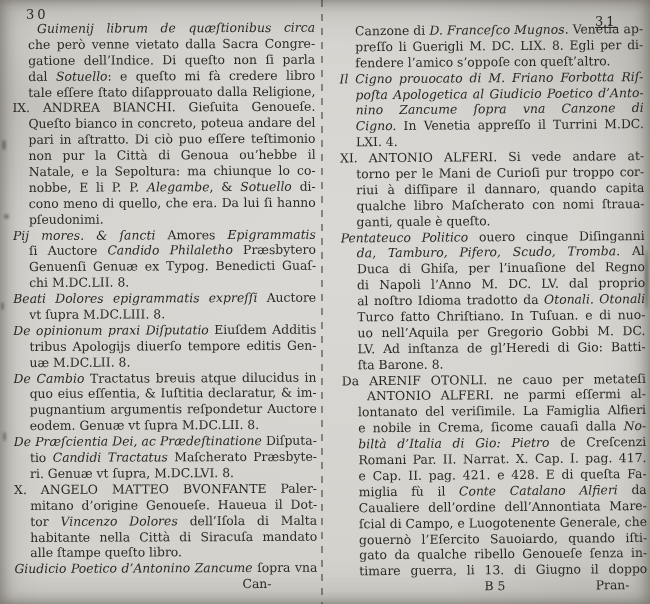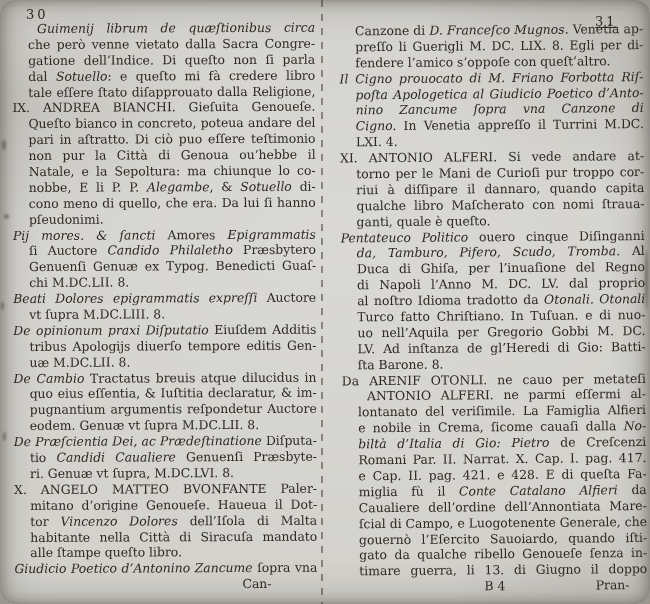--- a/index.html
+++ b/index.html
@@ -10,21 +10,20 @@
       radial-gradient(40% 28% at 6% 18%, rgba(90,85,75,.12), rgba(0,0,0,0) 70%),
       radial-gradient(46% 34% at 97% 8%, rgba(90,85,75,.14), rgba(0,0,0,0) 70%),
       radial-gradient(30% 20% at 90% 96%, rgba(90,85,75,.10), rgba(0,0,0,0) 70%),
       #d3d2cd;
     box-shadow:
       inset 0 0 42px rgba(70,65,58,.38),
       inset 5px 0 12px rgba(60,55,48,.28),
       inset -5px 0 12px rgba(60,55,48,.28);
     font-family:"DejaVu Serif","Liberation Serif",serif;
     color:#2c2923;
-    border-radius:14px;
   }
   .divider{
     position:absolute;left:321px;top:0;bottom:0;width:2px;
     background:repeating-linear-gradient(to bottom,
       rgba(55,50,44,.50) 0 7px, rgba(55,50,44,0) 7px 14px);
   }
   .pagenum{position:absolute;font-size:13px;letter-spacing:3px;}
   .pagenum.pn-left{left:26px;top:7px;}
   .pagenum.pn-right{left:595px;top:14px;text-decoration:underline;}
   .col{position:absolute;font-size:12.4px;line-height:15.9px;}
@@ -84,21 +83,21 @@
         <div class="line"><span class="it">Beati Dolores epigrammatis expreſſi</span><span> Auctore eodem</span></div>
         <div class="line ind1 noj"><span>vt ſupra M.DC.LIII. 8.</span></div>
         <div class="line"><span class="it">De opinionum praxi Diſputatio</span><span> Eiuſdem Additis</span></div>
         <div class="line ind1"><span>tribus Apologijs diuerſo tempore editis Gen-</span></div>
         <div class="line ind1 noj"><span>uæ M.DC.LII. 8.</span></div>
         <div class="line"><span class="it">De Cambio</span><span> Tractatus breuis atque dilucidus in</span></div>
         <div class="line ind1"><span>quo eius eſſentia, &amp; Iuſtitia declaratur, &amp; im-</span></div>
         <div class="line ind1"><span>pugnantium argumentis reſpondetur Auctore</span></div>
         <div class="line ind1 noj"><span>eodem. Genuæ vt ſupra M.DC.LII. 8.</span></div>
         <div class="line"><span class="it">De Præſcientia Dei, ac Prædeſtinatione</span><span> Diſputa-</span></div>
-        <div class="line ind1"><span>tio </span><span class="it">Candidi Caualiere</span><span> Genuenſi Præsbyte-</span></div>
+        <div class="line ind1"><span>tio </span><span class="it">Candidi Tractatus</span><span> Maſcherato Præsbyte-</span></div>
         <div class="line ind1 noj"><span>ri. Genuæ vt ſupra, M.DC.LVI. 8.</span></div>
         <div class="line"><span>X. ANGELO MATTEO BVONFANTE Paler-</span></div>
         <div class="line ind1"><span>mitano d’origine Genoueſe. Haueua il Dot-</span></div>
         <div class="line ind1"><span>tor </span><span class="it">Vincenzo Dolores</span><span> dell’Iſola di Malta</span></div>
         <div class="line ind1"><span>habitante nella Città di Siracuſa mandato</span></div>
         <div class="line ind1 noj"><span>alle ſtampe queſto libro.</span></div>
         <div class="line"><span class="it">Giudicio Poetico d’Antonino Zancume</span><span> ſopra vna</span></div>
       </div>
     <div class="catchrow">
       <span class="catchword">Can-</span>
@@ -137,18 +136,18 @@
         <div class="line ind1"><span>Romani Par. II. Narrat. X. Cap. I. pag. 417.</span></div>
         <div class="line ind1"><span>e Cap. II. pag. 421. e 428. E di queſta Fa-</span></div>
         <div class="line ind1"><span>miglia fù il </span><span class="it">Conte Catalano Alfieri</span><span> da Magliano</span></div>
         <div class="line ind1"><span>Caualiere dell’ordine dell’Annontiata Mare-</span></div>
         <div class="line ind1"><span>ſcial di Campo, e Luogotenente Generale, che</span></div>
         <div class="line ind1"><span>gouernò l’Eſercito Sauoiardo, quando iſti-</span></div>
         <div class="line ind1"><span>gato da qualche ribello Genoueſe ſenza in-</span></div>
         <div class="line ind1"><span>timare guerra, li 13. di Giugno il doppo</span></div>
       </div>
     <div class="sigrow">
-      <span class="sig">B 4</span>
+      <span class="sig">B 5</span>
       <span class="catch">Pran-</span>
     </div>
   </div>
 
 </div>
 
 </body></html>

